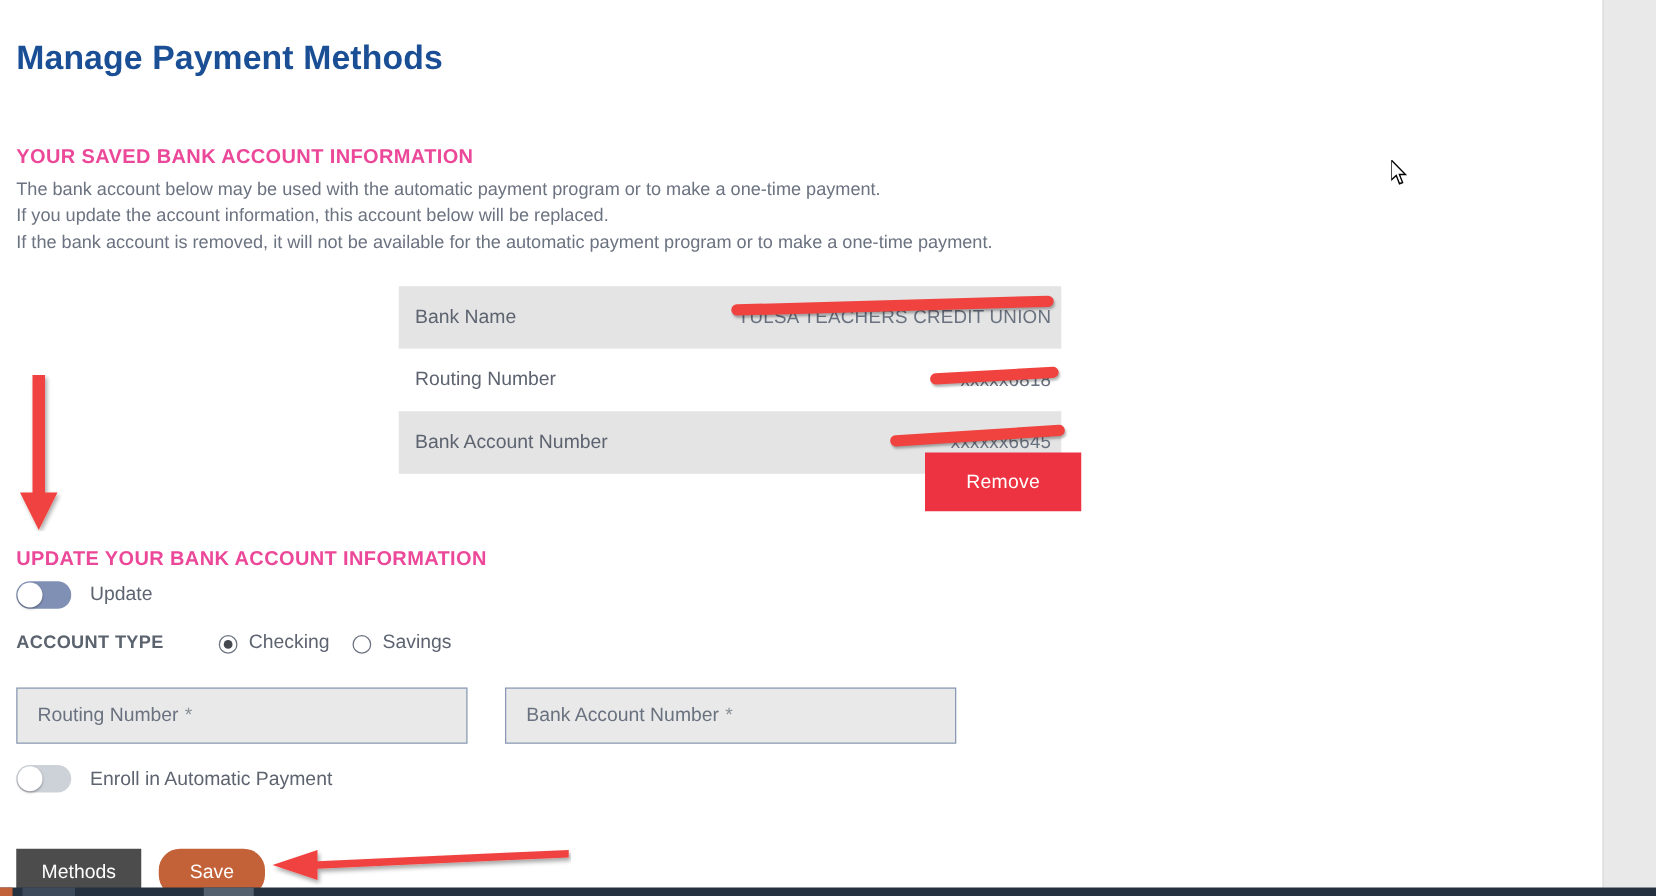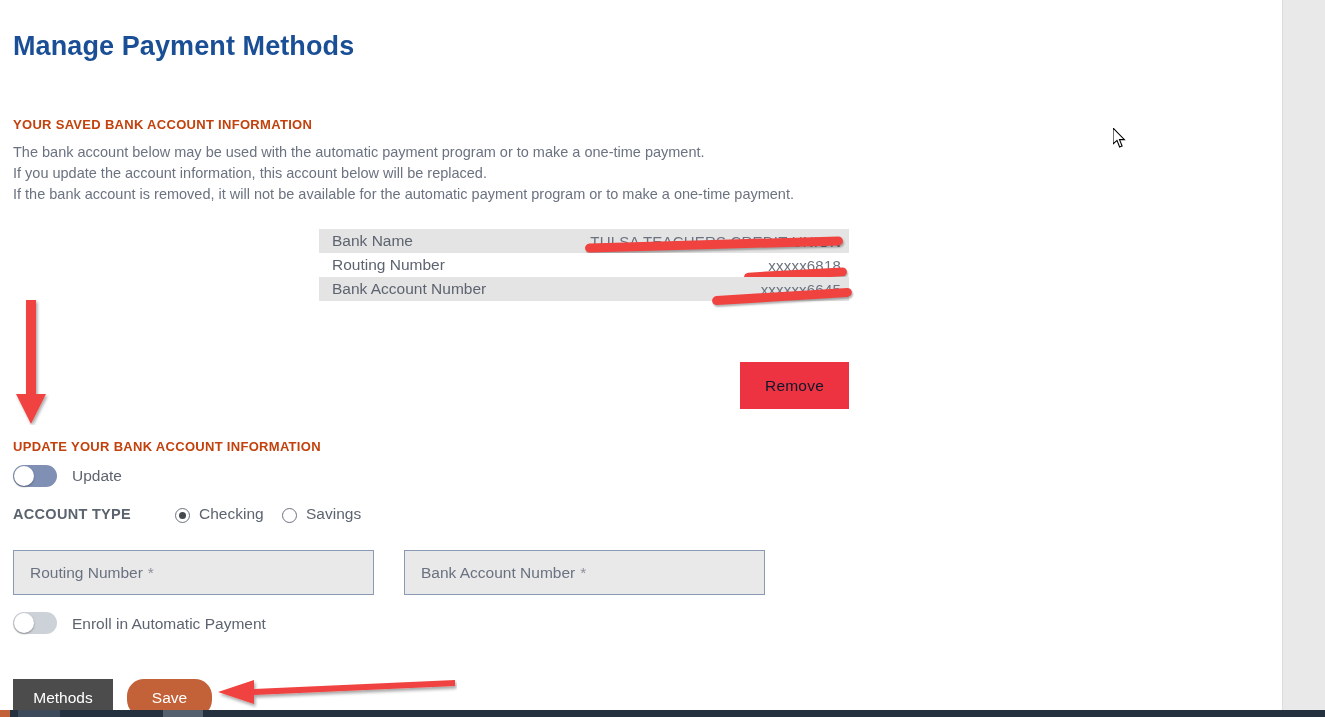--- a/index.html
+++ b/index.html
@@ -61,23 +61,23 @@
     top: 31px;
     font-size: 27px;
     font-weight: bold;
     color: #1b4f95;
     letter-spacing: 0.1px;
     white-space: nowrap;
   }
 
   .section-label {
     position: absolute;
-    font-size: 13px;
+    font-size: 16px;
     font-weight: bold;
-    color: #c2410c;
+    color: #ec4899;
     letter-spacing: 0.3px;
     white-space: nowrap;
   }
   .section-label.saved { left: 13px; top: 117px; }
   .section-label.update { left: 13px; top: 439px; }
 
   .info-line {
     position: absolute;
     left: 13px;
     font-size: 14.5px;
@@ -90,21 +90,21 @@
 
   
   .bank-table {
     position: absolute;
     left: 319px;
     top: 229px;
     width: 530px;
   }
   .bank-row {
     position: relative;
-    height: 24px;
+    height: 50px;
     display: flex;
     align-items: center;
     box-sizing: border-box;
   }
   .bank-row.shaded { background: #e4e4e4; }
   .bank-row.plain   { background: #ffffff; }
   .bank-row .label {
     font-size: 15.5px;
     color: #5d6470;
     padding-left: 13px;
@@ -130,24 +130,24 @@
   }
   .redact.r1 { left: 266px; top: 11px; width: 258px; transform: rotate(-1.6deg); }
   .redact.r2 { left: 425px; top: 17px; width: 103px; transform: rotate(-3.2deg); }
   .redact.r3 { left: 393px; top: 15px; width: 140px; transform: rotate(-3.6deg); }
 
   
   .remove-btn {
     position: absolute;
     left: 740px;
     top: 362px;
-    width: 109px;
+    width: 125px;
     height: 47px;
     background: #ed3341;
-    color: #0f172a;
+    color: #ffffff;
     border: none;
     font-family: "Liberation Sans", sans-serif;
     font-size: 15.5px;
     cursor: pointer;
     letter-spacing: 0.2px;
   }
 
   
   .toggle {
     position: absolute;

